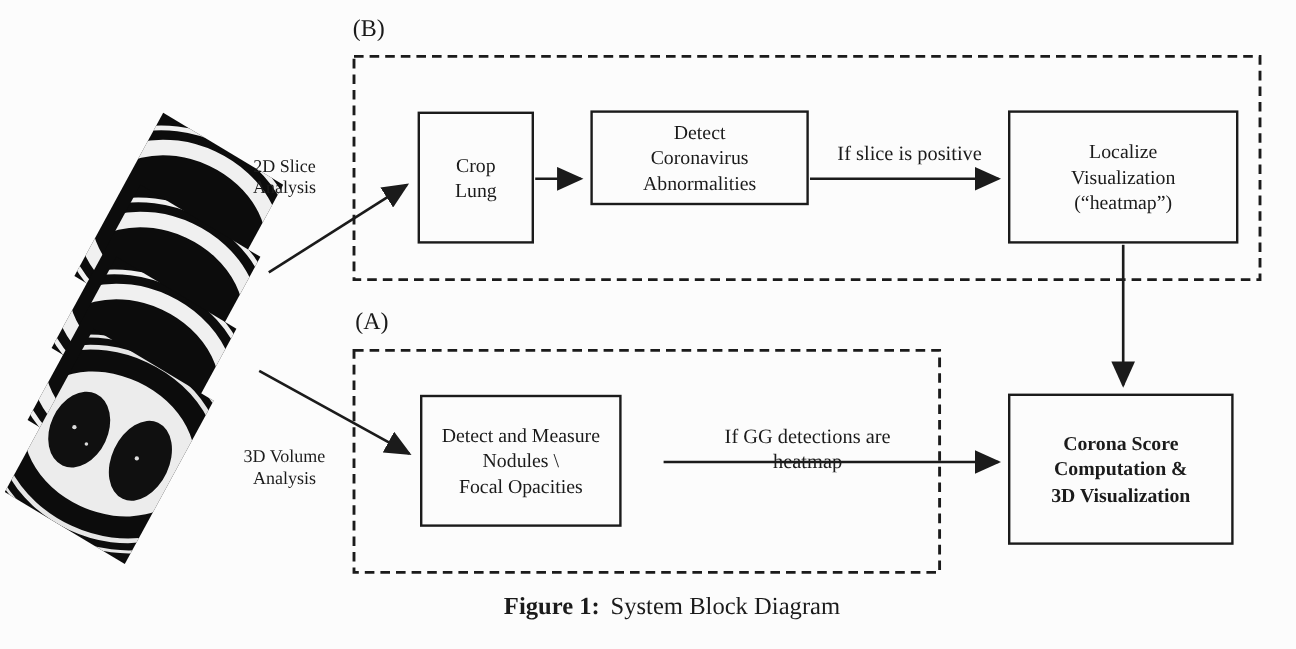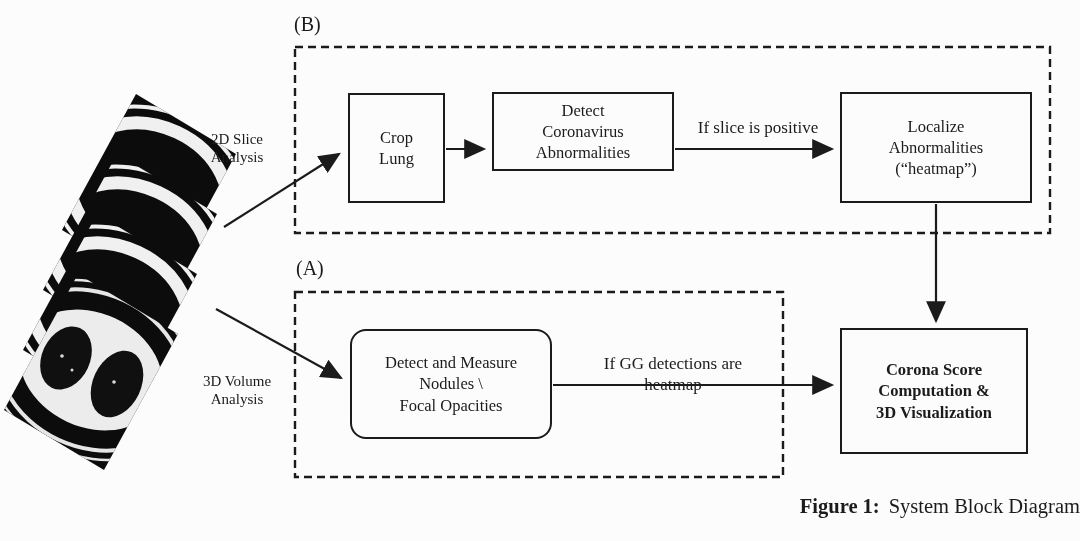--- a/index.html
+++ b/index.html
@@ -62,21 +62,21 @@
     pointer-events: none;
   }
   .ct-stack {
     position: absolute;
     left: 4px; top: 92px;
     z-index: 1;
   }
   .caption {
     position: absolute;
     left: 40px; right: 0; top: 495px;
-    text-align: right;
+    text-align: center;
     font-size: 20.5px;
     z-index: 3;
   }
   .caption .cap-label { font-weight: bold; }
   .caption .cap-text { margin-left: 9px; }
 </style>
 </head>
 <body>
 
 <svg class="ct-stack" width="232" height="378" viewBox="0 0 232 378">
@@ -150,24 +150,24 @@
 Analysis</div>
 <div class="branch-label" style="left:189px; top:372px; width:96px;">3D Volume
 Analysis</div>
 
 <div class="pbox" style="left:348px; top:93px; width:97px; height:110px;">Crop
 Lung</div>
 <div class="pbox" style="left:492px; top:92px; width:182px; height:79px;">Detect
 Coronavirus
 Abnormalities</div>
 <div class="pbox" style="left:840px; top:92px; width:192px; height:111px;">Localize
-Abnormalities
+Visualization
 (“heatmap”)</div>
 
-<div class="pbox" style="left:350px; top:329px; width:202px; height:110px;border-radius:16px;">Detect and Measure
+<div class="pbox" style="left:350px; top:329px; width:168px; height:110px;">Detect and Measure
 Nodules \
 Focal Opacities</div>
 
 <div class="pbox bold" style="left:840px; top:328px; width:188px; height:126px;">Corona Score
 Computation &amp;
 3D Visualization</div>
 
 <div class="edge-label" style="left:688px; top:118px; width:140px;">If slice is positive</div>
 <div class="edge-label" style="left:578px; top:354px; width:190px;">If GG detections are heatmap</div>
 

